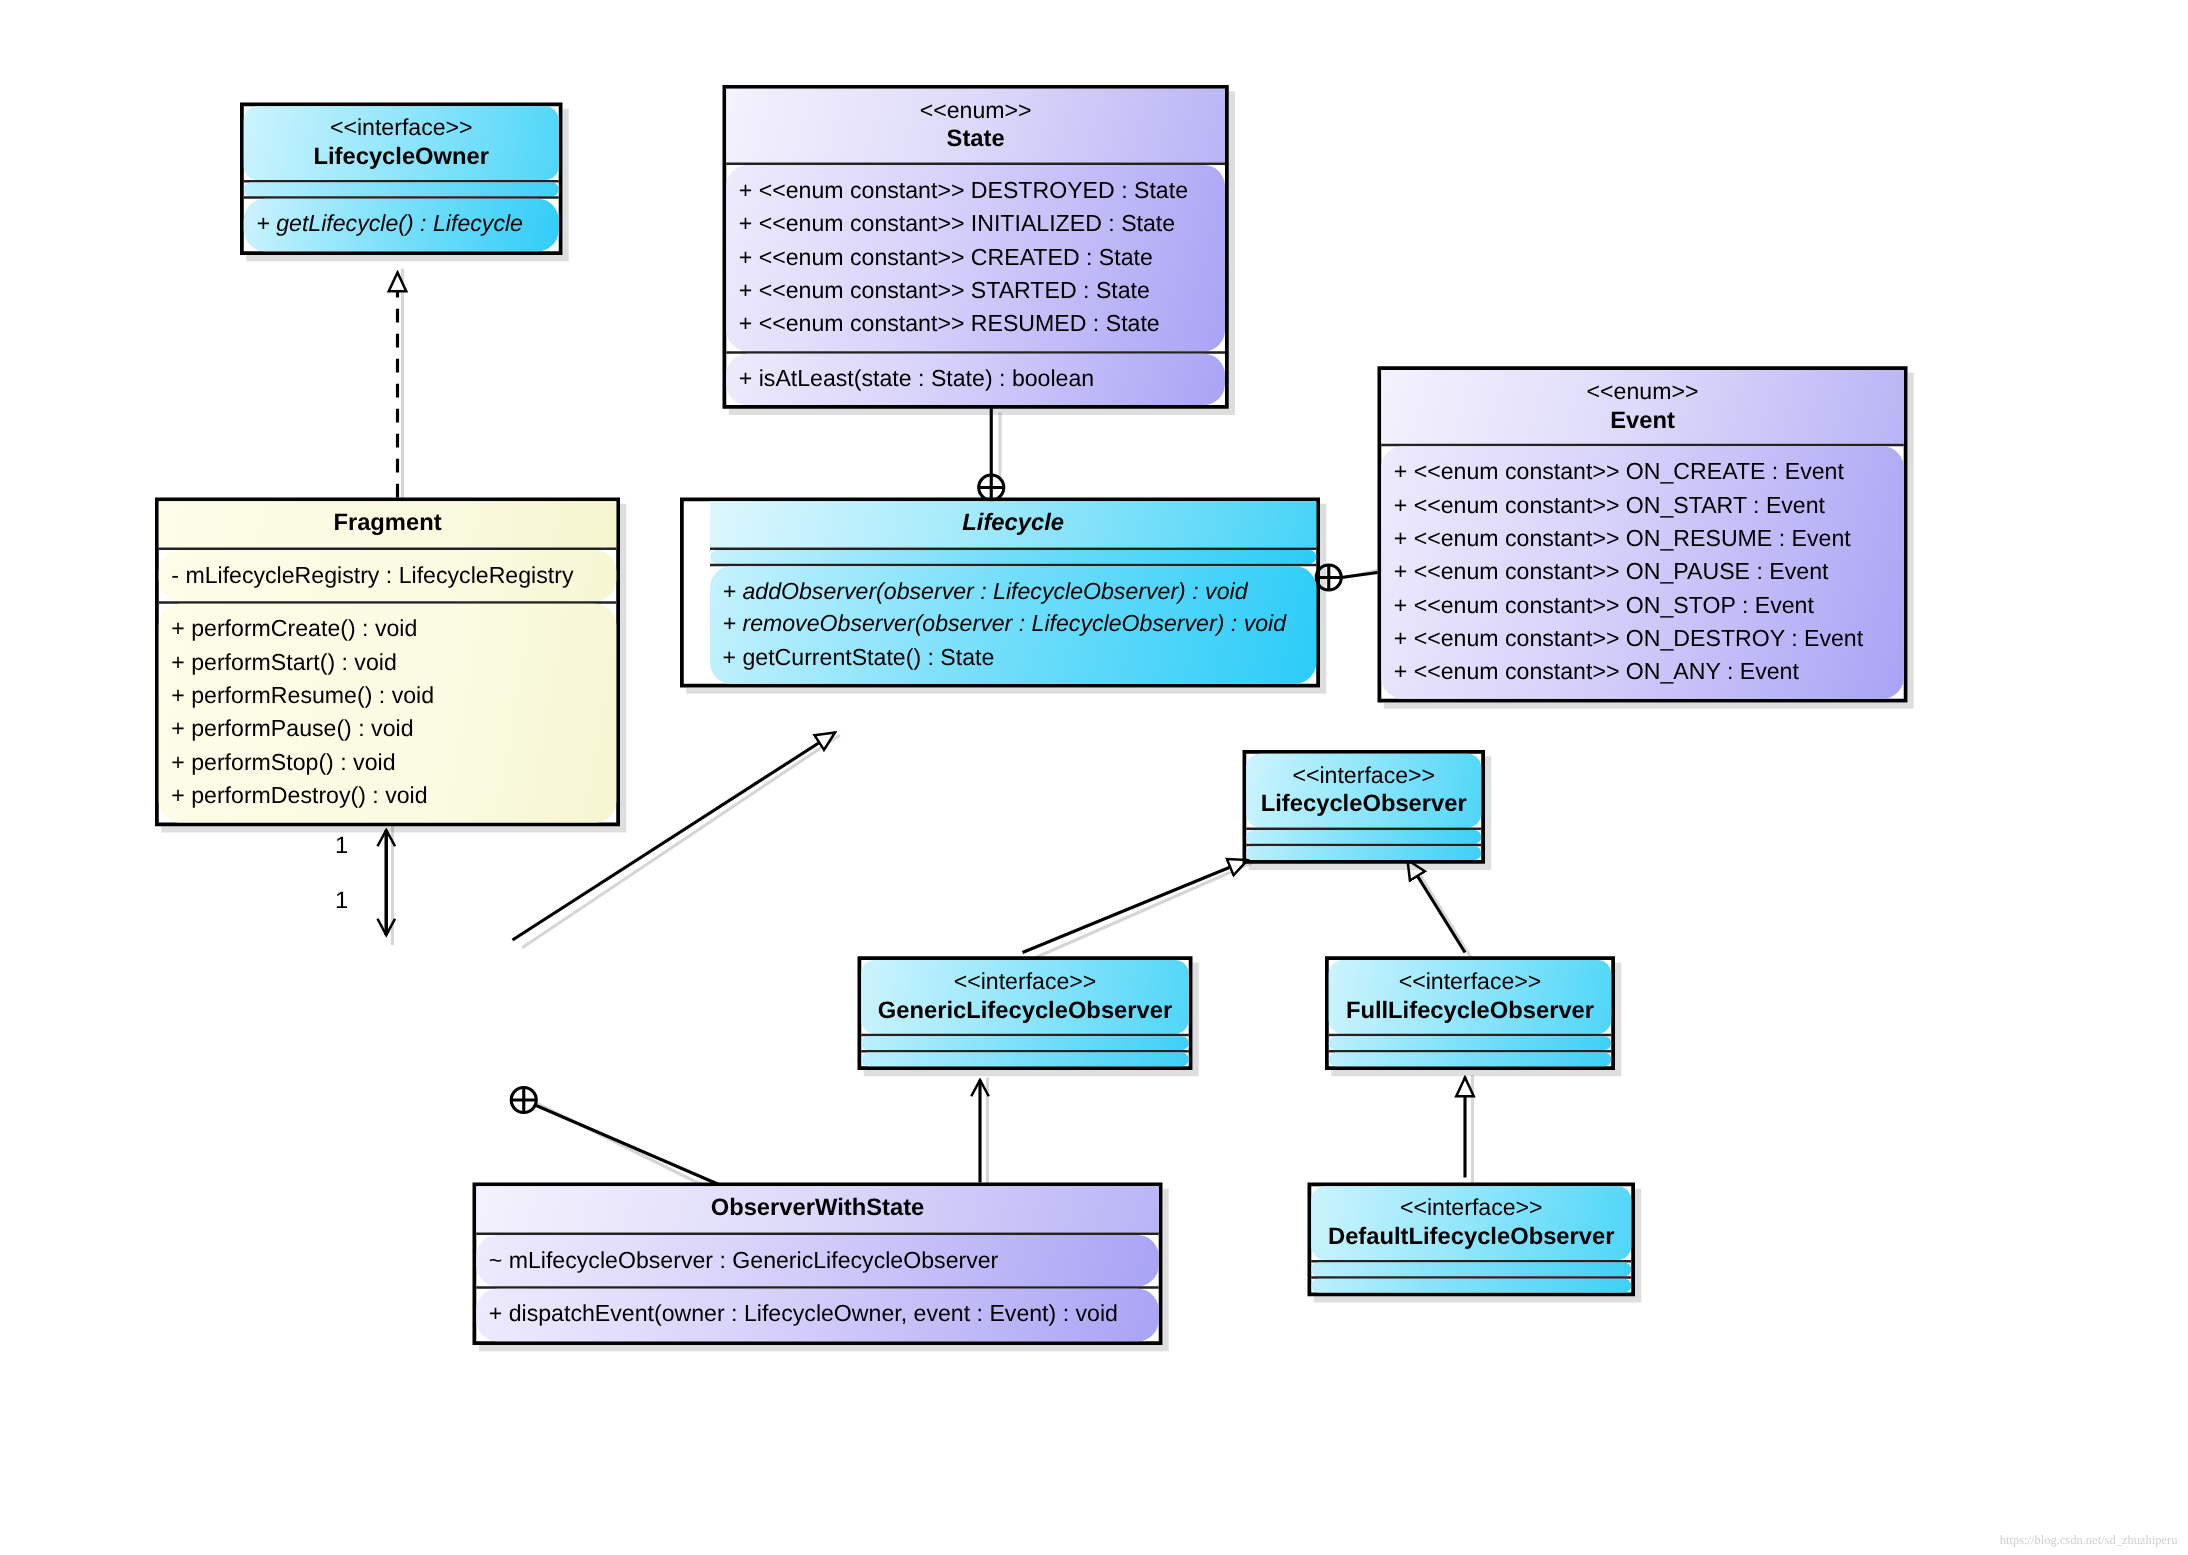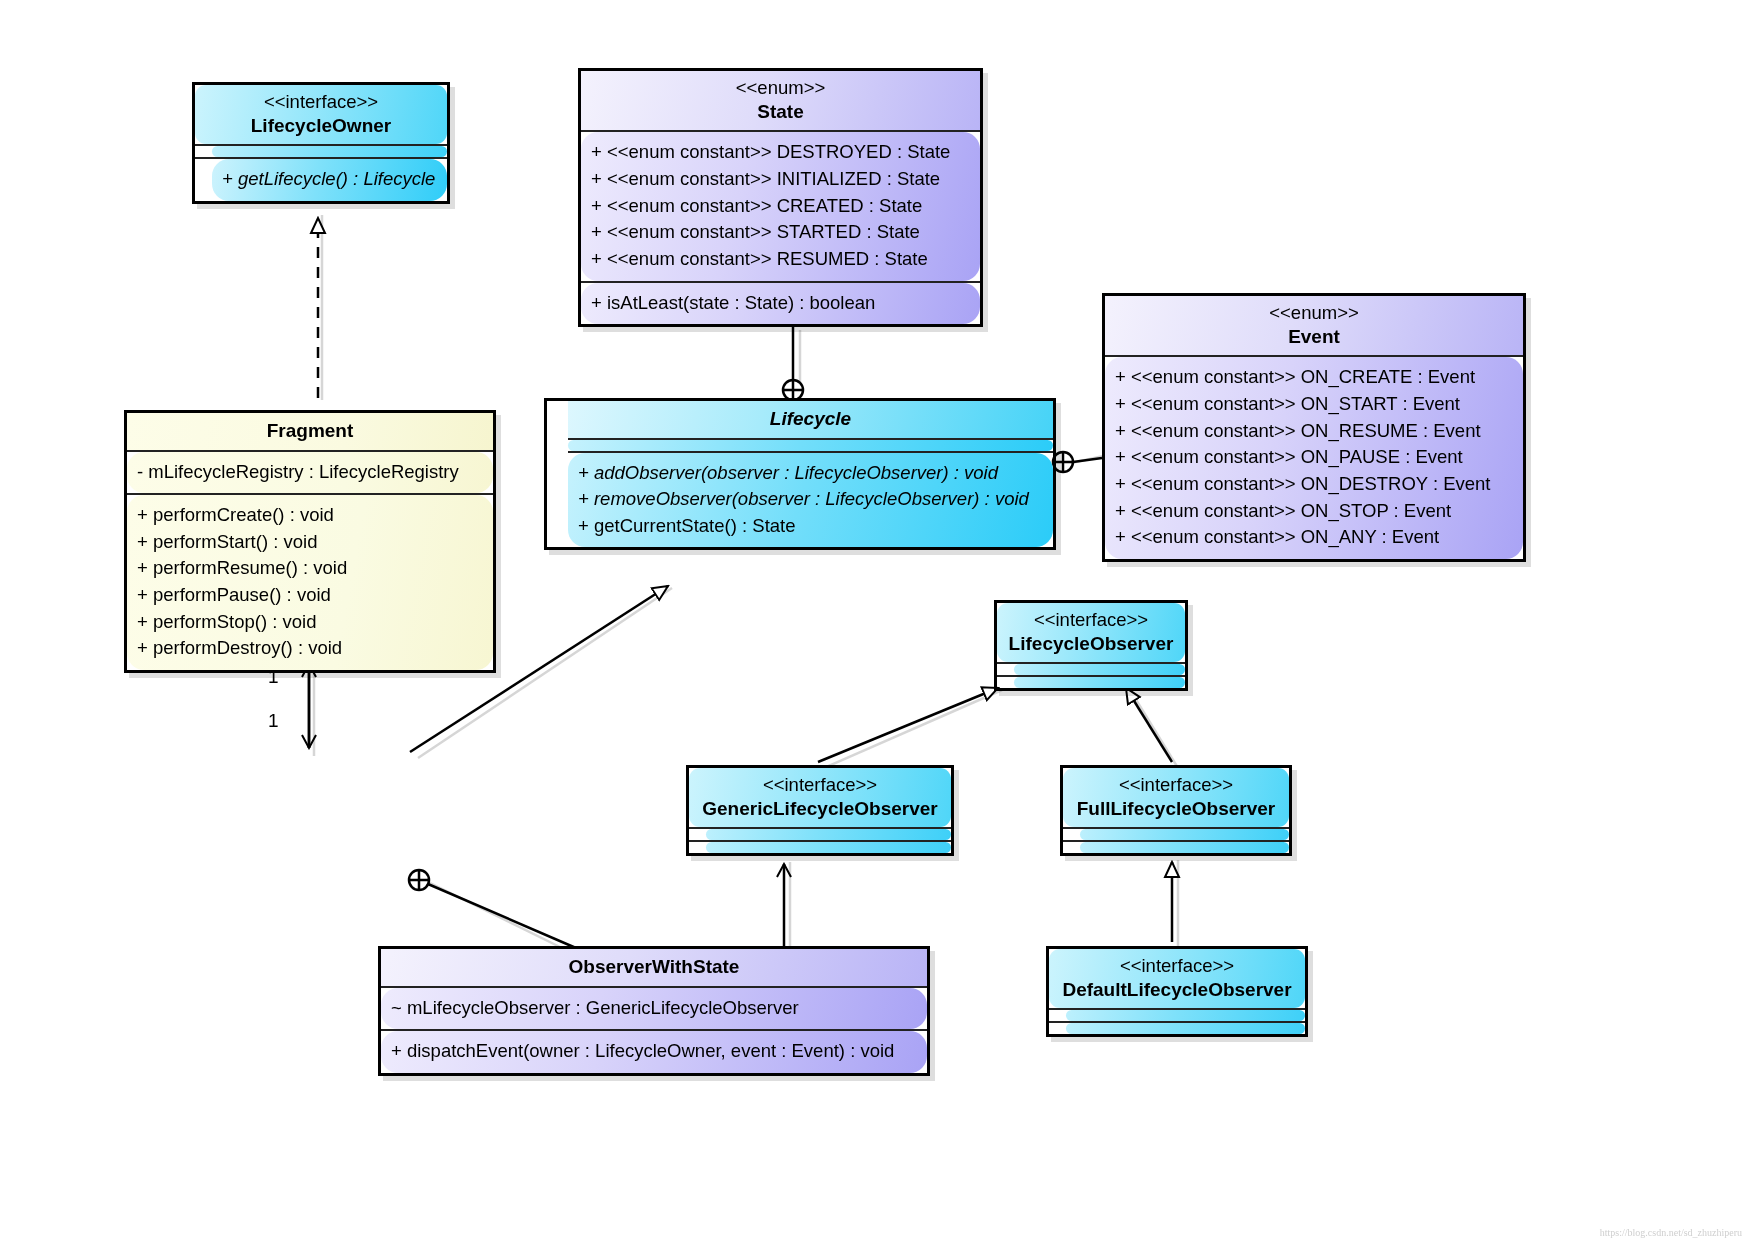--- a/index.html
+++ b/index.html
@@ -29,21 +29,21 @@
   .cname{font-size:19px;font-weight:bold;color:#000;}
   .cname.italic{font-style:italic;}
   .sep{border-top:2px solid #222;}
   .compart{padding:7px 10px 8px 10px;border-radius:17px;}
   .compart.empty{height:11px;padding:0;}
   .row{font-size:18.5px;color:#000;line-height:1.44;white-space:nowrap;}
   .row.italic{font-style:italic;}
 
   
   .blue .hdr{background:linear-gradient(100deg,#ccf4fd 0%,#9fe9fb 38%,#4fd6f8 100%);border-radius:11px;}
-  .blue .compart{background:linear-gradient(100deg,#cdf3fd 0%,#7fe1fa 45%,#30cdf8 100%);margin-left:17px;}
+  .blue .compart{background:linear-gradient(100deg,#cdf3fd 0%,#7fe1fa 45%,#30cdf8 100%);}
   .blue .compart.empty{background:linear-gradient(100deg,#bdf0fd 0%,#7fe1fa 45%,#3ed0f8 100%);}
 
   .blue2 .hdr{background:linear-gradient(105deg,#ddf7fe 0%,#a7ebfb 40%,#46d3f7 100%);}
   .blue2 .compart{background:linear-gradient(105deg,#c6f2fd 0%,#72defa 48%,#2bccf8 100%);}
   .blue2 .compart.empty{background:linear-gradient(105deg,#c6f2fd 0%,#72defa 48%,#2bccf8 100%);}
 
   .purple .hdr{background:linear-gradient(105deg,#f4f2fd 0%,#dfdcfa 45%,#b9b4f6 100%);}
   .purple .compart{background:linear-gradient(105deg,#eeebfd 0%,#d8d3fa 40%,#a9a3f5 100%);}
 
   .yellow .hdr{background:linear-gradient(100deg,#fdfde8 0%,#fafae0 60%,#f6f5cf 100%);}
@@ -154,27 +154,27 @@
     <div class="hdr">
       <div class="stereo">&lt;&lt;enum&gt;&gt;</div>
       <div class="cname">Event</div>
     </div>
     <div class="sep"></div>
     <div class="compart">
       <div class="row">+ &lt;&lt;enum constant&gt;&gt; ON_CREATE : Event</div>
       <div class="row">+ &lt;&lt;enum constant&gt;&gt; ON_START : Event</div>
       <div class="row">+ &lt;&lt;enum constant&gt;&gt; ON_RESUME : Event</div>
       <div class="row">+ &lt;&lt;enum constant&gt;&gt; ON_PAUSE : Event</div>
+      <div class="row">+ &lt;&lt;enum constant&gt;&gt; ON_STOP : Event</div>
       <div class="row">+ &lt;&lt;enum constant&gt;&gt; ON_DESTROY : Event</div>
-      <div class="row">+ &lt;&lt;enum constant&gt;&gt; ON_STOP : Event</div>
       <div class="row">+ &lt;&lt;enum constant&gt;&gt; ON_ANY : Event</div>
     </div>
   </div>
 
-  <div class="uml yellow" style="left:124px;top:410px;width:372px;">
+  <div class="uml yellow" style="left:124px;top:398px;width:372px;">
     <div class="hdr">
       <div class="cname">Fragment</div>
     </div>
     <div class="sep"></div>
     <div class="compart">
       <div class="row">- mLifecycleRegistry : LifecycleRegistry</div>
     </div>
     <div class="sep"></div>
     <div class="compart">
       <div class="row">+ performCreate() : void</div>

